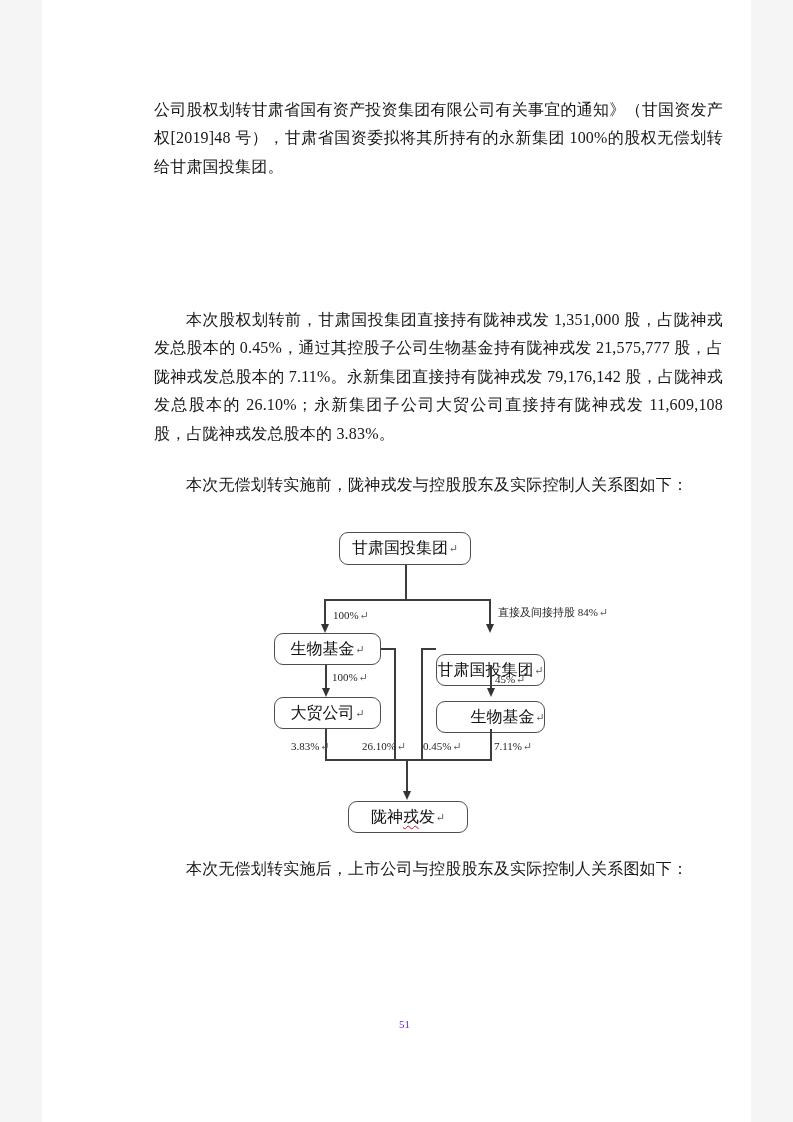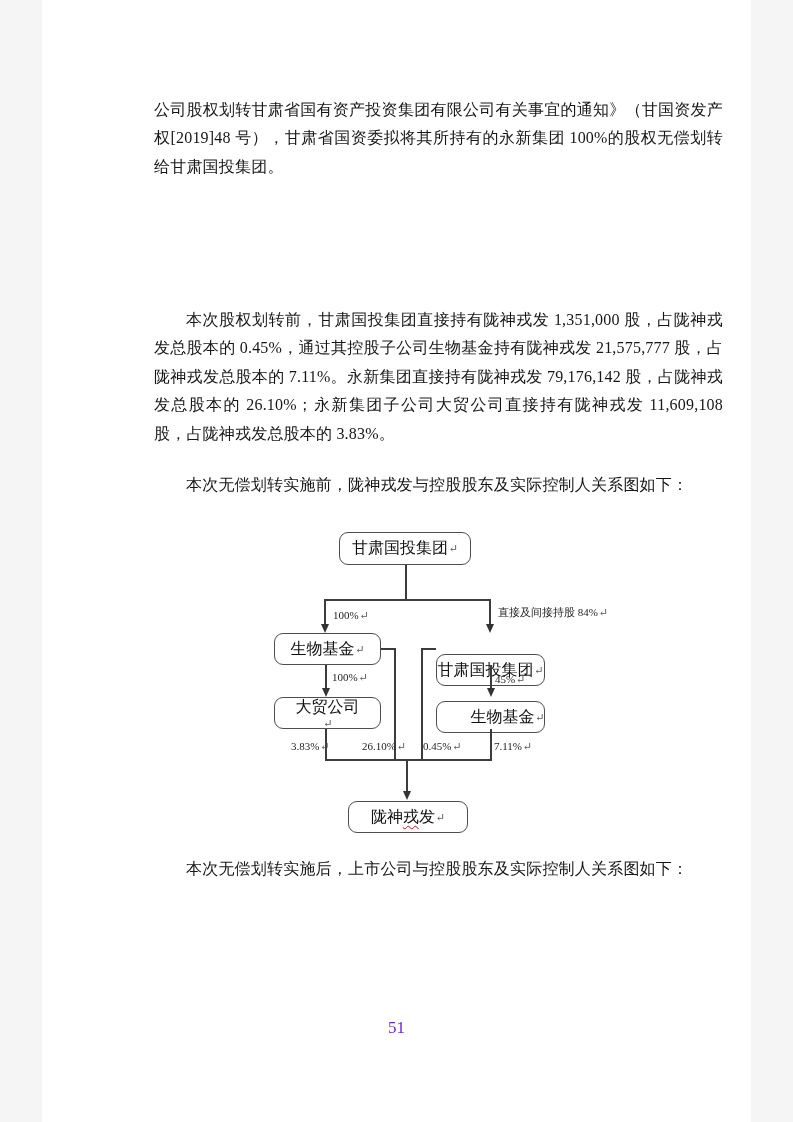--- a/index.html
+++ b/index.html
@@ -23,23 +23,23 @@
     letter-spacing:0.2px;
   }
   .para.indent{text-indent:32px;}
   .p0{top:96px;}
   .p1{top:201px;}
   .p2{top:306px;}
   .p3{top:471px;}
   .p4{top:855px;}
   .page-number{
     position:absolute;
-    top:1018px;left:0;width:100%;
+    top:1018px;left:8px;width:100%;
     text-align:center;
-    font-size:17px;color:#6d28d9;
+    font-size:11px;color:#6d28d9;
   }
   
   .diagram{position:absolute;top:0;left:0;width:793px;height:1122px;pointer-events:none;}
   .node{
     position:absolute;
     box-sizing:border-box;
     border:1.4px solid #4e4e4e;
     border-radius:9px;
     background:#fff;
     display:flex;align-items:center;justify-content:center;
@@ -58,21 +58,21 @@
     white-space:nowrap;line-height:1.1;
   }
   .misspell{
     text-decoration:underline wavy #cc1111;
     text-decoration-thickness:1px;
     text-underline-offset:3px;
   }
   .n-gov{left:297px;top:532px;width:132px;height:33px;}
   .n-yx {left:232px;top:633px;width:107px;height:32px;}
   .n-gt {left:394px;top:621px;width:109px;height:32px;margin-top:33px;}
-  .n-dm {left:232px;top:697px;width:107px;height:32px;flex-direction:column;}
+  .n-dm {left:232px;top:697px;width:107px;height:32px;}
   .n-bf {left:394px;top:701px;width:109px;height:32px;padding-left:34px;}
   .n-ls {left:306px;top:801px;width:120px;height:32px;}
 </style>
 </head>
 <body>
 
 <div class="page">
 
   <p class="para p0">公司股权划转甘肃省国有资产投资集团有限公司有关事宜的通知》（甘国资发产权[2019]48 号），甘肃省国资委拟将其所持有的永新集团 100%的股权无偿划转给甘肃国投集团。</p>
 

